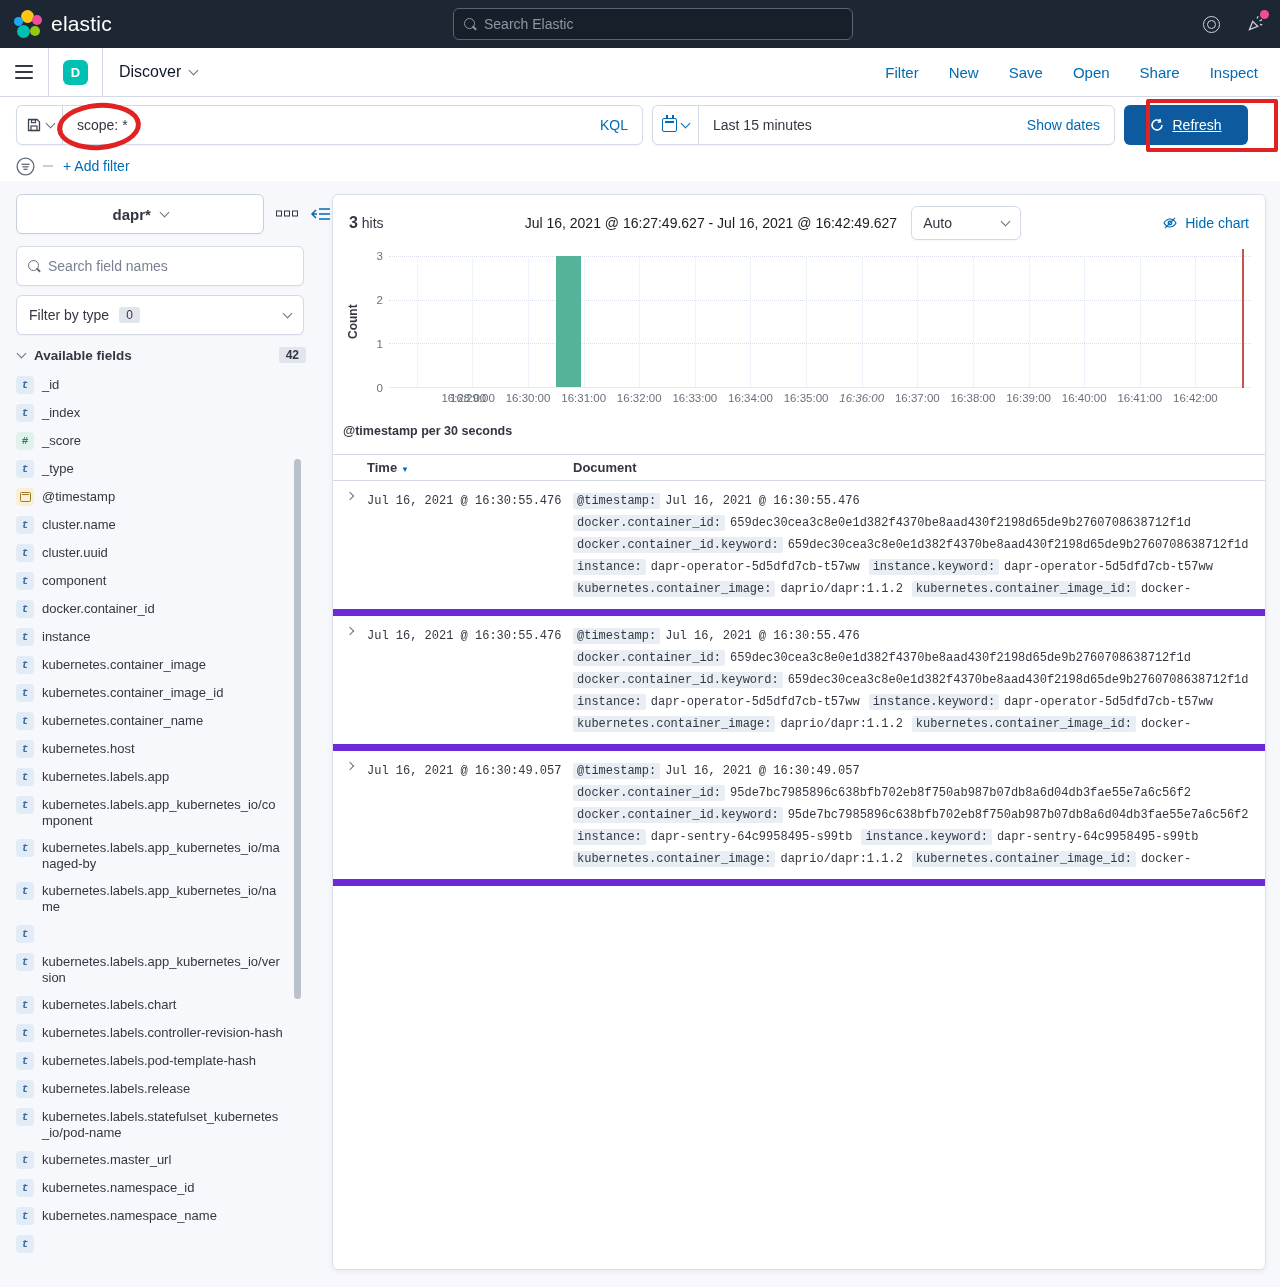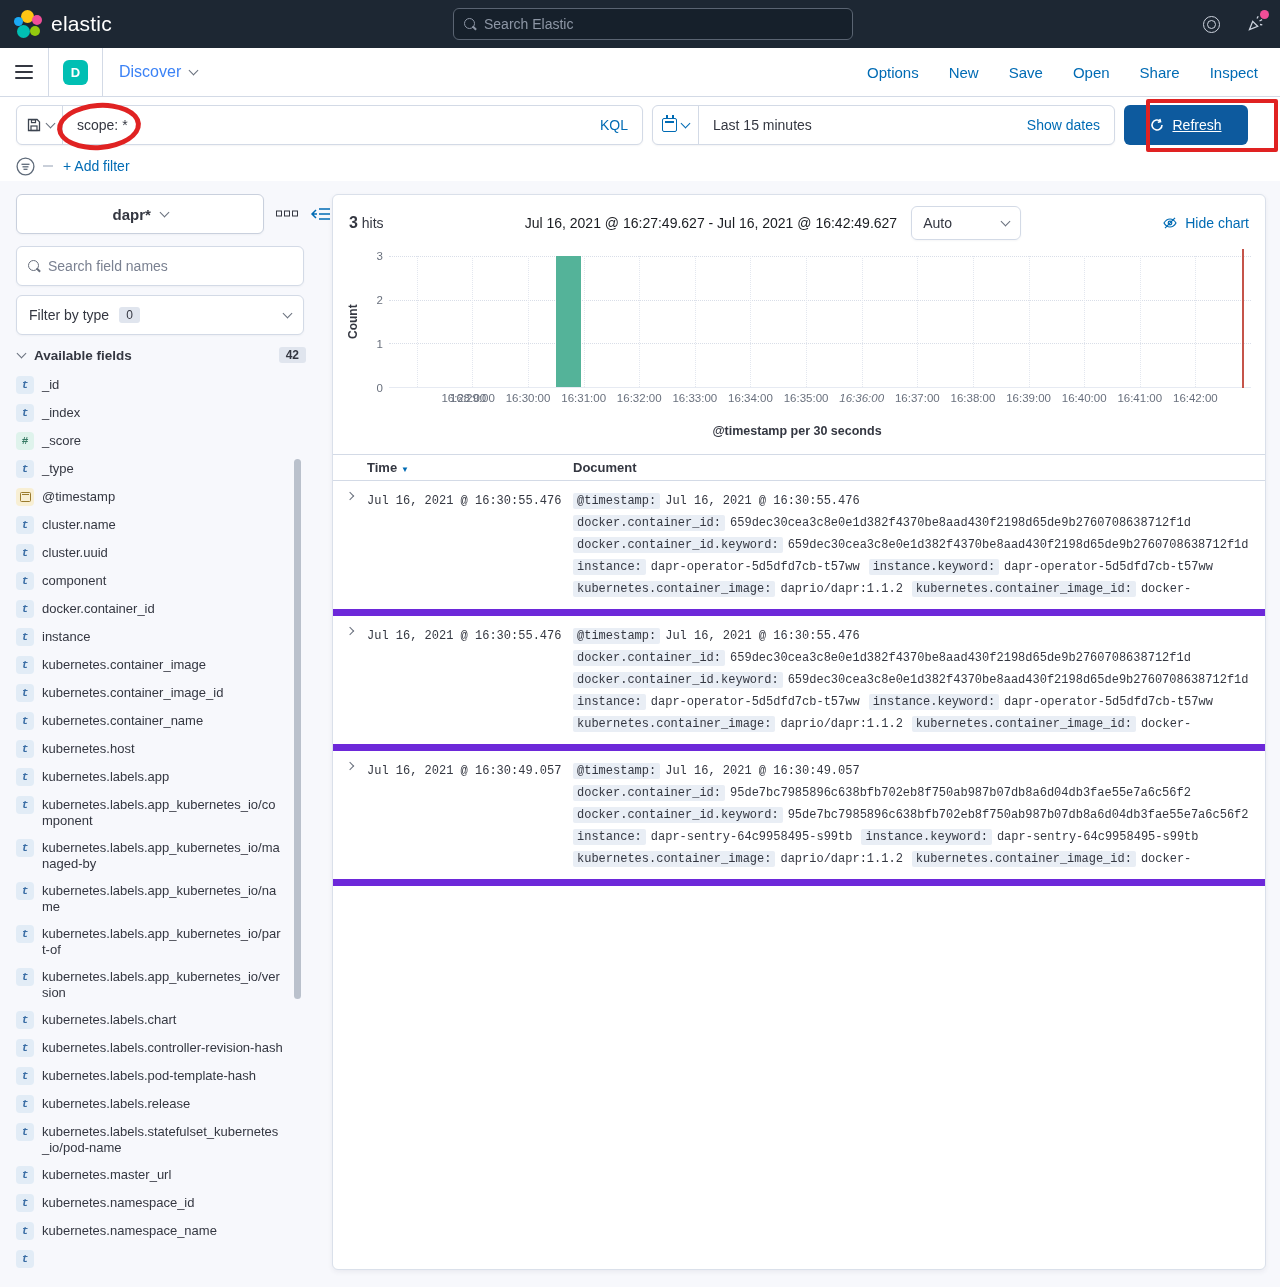--- a/index.html
+++ b/index.html
@@ -26,21 +26,21 @@
   .ring::after { content:""; position:absolute; left:3.2px; top:3.2px; width:7px; height:7px; border:1.6px solid #cdd3de; border-radius:50%; }
   .news { position:relative; width:20px; height:20px; }
   .news .dot { position:absolute; right:-3px; top:-4px; width:9px; height:9px; border-radius:50%; background:#f04e98; }
 
   
   .appbar { height:49px; border-bottom:1px solid #d3dae6; display:flex; align-items:center; }
   .hamb { width:49px; height:100%; display:flex; flex-direction:column; justify-content:center; align-items:center; gap:4px; border-right:1px solid #d3dae6; cursor:pointer; }
   .hamb i { width:18px; height:2px; background:#343741; border-radius:1px; }
   .space-seg { height:100%; display:flex; align-items:center; padding:0 14px; border-right:1px solid #d3dae6; }
   .dbadge { width:25px; height:25px; border-radius:6px; background:#00bfb3; color:#fff; font-weight:bold; font-size:13px; display:flex; align-items:center; justify-content:center; }
-  .crumb { display:flex; align-items:center; gap:9px; padding-left:16px; font-size:16px; color:#3b82f6; }
+  .crumb { display:flex; align-items:center; gap:9px; padding-left:16px; font-size:16px; color:#0f172a; }
   .appbar .spacer { flex:1; }
   .appmenu { display:flex; align-items:center; gap:30px; padding-right:22px; }
   .mlink { color:#006bb4; font-size:15px; }
 
   .chev { display:inline-block; width:7px; height:7px; border-right:1.8px solid #69707d; border-bottom:1.8px solid #69707d; transform:rotate(45deg); margin-top:-3px; }
   .chev.blue { border-color:#006bb4; }
   .chev.right { transform:rotate(-45deg); }
 
   
   .querybar { display:flex; gap:9px; padding:8px 20px 6px 16px; align-items:center; }
@@ -109,21 +109,21 @@
   .ylab { writing-mode:vertical-rl; transform:rotate(180deg); font-size:12px; font-weight:bold; color:#343741; display:flex; align-items:center; justify-content:center; height:132px; }
   .yaxis { position:relative; height:132px; }
   .ytick { position:absolute; right:6px; transform:translateY(-50%); font-size:11.5px; color:#69707d; }
   .plot { position:relative; height:132px; border-bottom:1px solid #e6eaf2; }
   .hgrid { position:absolute; left:0; right:0; border-top:1px dotted #d9dee8; }
   .vgrid { position:absolute; top:0; bottom:0; border-left:1px dotted #e3e7ef; }
   .bar { position:absolute; bottom:0; }
   .nowline { position:absolute; top:-7px; bottom:-1px; width:2.5px; }
   .xaxis { grid-column:3; position:relative; height:18px; margin-top:4px; }
   .xtick { position:absolute; transform:translateX(-50%); font-size:11.5px; color:#69707d; white-space:nowrap; }
-  .xtitle { grid-column:1 / 4; text-align:center; font-size:12.5px; font-weight:bold; color:#343741; margin:14px 0 2px 0; }
+  .xtitle { grid-column:1 / 4; font-size:12.5px; font-weight:bold; color:#343741; margin:14px 0 2px 0; }
 
   .dtable { margin-top:14px; }
   .thead { display:grid; grid-template-columns:34px 206px 1fr; border-top:1px solid #d3dae6; border-bottom:1px solid #d3dae6; padding:5px 0; font-size:13px; font-weight:bold; align-items:center; }
   .thead .sort { color:#006bb4; font-size:8px; margin-left:4px; }
   .drow { display:grid; grid-template-columns:34px 206px 1fr; border-bottom:7px solid #6d28d9; padding:10px 0 8px 0; }
   .cexp { display:flex; justify-content:center; padding-top:5px; }
   .cexp .chev { width:6px; height:6px; cursor:pointer; }
   .mono { font-family:"Liberation Mono","DejaVu Sans Mono",monospace; }
   .ctime { font-size:12px; padding-top:3px; white-space:nowrap; }
   .cdoc { padding-right:10px; }
@@ -175,21 +175,21 @@
     </div>
   <div class="space-seg">
     <span class="dbadge">D</span>
   </div>
   <div class="crumb">
     <span>Discover</span>
     <span class="chev"></span>
   </div>
   <div class="spacer"></div>
   <nav class="appmenu">
-      <a class="mlink">Options</a>
+      <a class="mlink">Filter</a>
       <a class="mlink">New</a>
       <a class="mlink">Save</a>
       <a class="mlink">Open</a>
       <a class="mlink">Share</a>
       <a class="mlink">Inspect</a>
     </nav>
 </div>
 
 <div class="querybar">
   <div class="qgroup">
@@ -334,21 +334,20 @@
         <div class="frow">
           <span class="fbadge b-t">t</span>
           <span class="fname">kubernetes.labels.app_kubernetes_io/managed-by</span>
         </div>
         <div class="frow">
           <span class="fbadge b-t">t</span>
           <span class="fname">kubernetes.labels.app_kubernetes_io/name</span>
         </div>
         <div class="frow">
           <span class="fbadge b-t">t</span>
-          <span class="fname">kubernetes.labels.app_kubernetes_io/part-of</span>
         </div>
         <div class="frow">
           <span class="fbadge b-t">t</span>
           <span class="fname">kubernetes.labels.app_kubernetes_io/version</span>
         </div>
         <div class="frow">
           <span class="fbadge b-t">t</span>
           <span class="fname">kubernetes.labels.chart</span>
         </div>
         <div class="frow">

